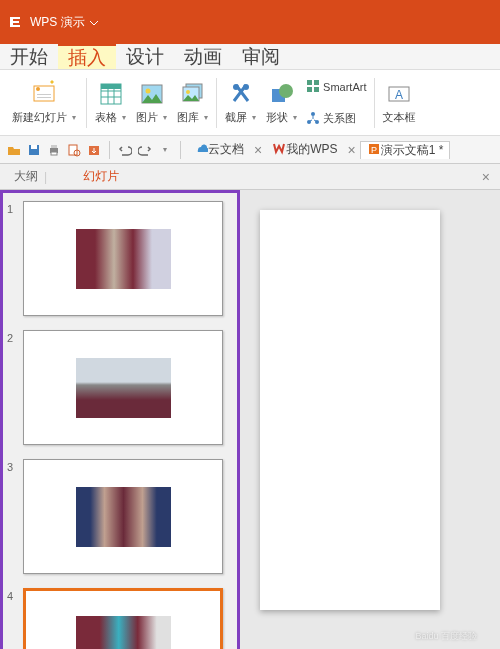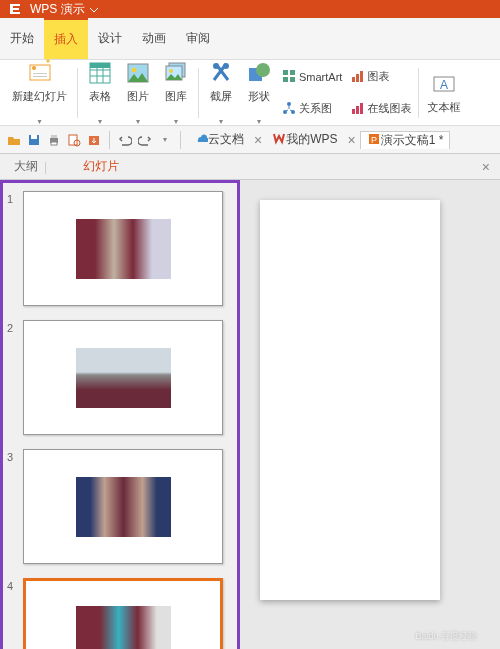--- a/index.html
+++ b/index.html
@@ -1,30 +1,30 @@
 <!DOCTYPE html>
 <html><head>
   <meta charset="utf-8">
   <style>
     * { margin: 0; padding: 0; box-sizing: border-box; font-family: "Microsoft YaHei", sans-serif; }
     body { width: 500px; height: 649px; background: #f0f0f0; overflow: hidden; position: relative; }
     
-    .title-bar { background: #d84a1a; height: 18px; display: flex; align-items: center; padding: 0 8px; color: white; font-size: 12px; }
+    .title-bar { background: #d84a1a; height: 44px; display: flex; align-items: center; padding: 0 8px; color: white; font-size: 12px; }
     .app-logo { width: 16px; height: 16px; margin-right: 6px; display: flex; align-items: center; }
     .title-dropdown { width: 10px; height: 10px; margin-left: 4px; }
     
-    .menu-bar { background: #f5f5f5; height: 42px; display: flex; align-items: flex-end; font-size: 12px; border-bottom: 1px solid #ddd; }
+    .menu-bar { background: #f5f5f5; height: 26px; display: flex; align-items: flex-end; font-size: 19px; border-bottom: 1px solid #ddd; }
     .menu-item { padding: 0 10px; height: 100%; display: flex; align-items: center; color: #444; cursor: pointer; }
-    .menu-item.active { background: #fde047; color: #d84a1a; border-top: 2px solid #d84a1a; }
+    .menu-item.active { background: #fef9c3; color: #d84a1a; border-top: 2px solid #d84a1a; }
     
     .ribbon { background: #fff; height: 66px; display: flex; align-items: center; padding: 4px 6px; border-bottom: 1px solid #ddd; gap: 2px; }
     .ribbon-group { display: flex; flex-direction: column; align-items: center; padding: 0 6px; font-size: 11px; color: #444; cursor: pointer; }
     .ribbon-group.sm { padding: 0 4px; }
     .ribbon-icon { width: 28px; height: 28px; margin-bottom: 2px; display: flex; align-items: center; justify-content: center; }
-    .ribbon-label { display: flex; align-items: center; gap: 13px; flex-direction: column; }
+    .ribbon-label { display: flex; align-items: center; gap: 5px; }
     .ribbon-col { display: flex; flex-direction: column; gap: 14px; font-size: 11px; color: #444; }
     .ribbon-row { display: flex; align-items: center; gap: 3px; cursor: pointer; padding: 1px 3px; }
     .sep { width: 1px; height: 50px; background: #ddd; margin: 0 2px; }
     
     .qat { background: #f5f5f5; height: 28px; display: flex; align-items: center; padding: 0 6px; gap: 4px; border-bottom: 1px solid #ccc; font-size: 12px; }
     .qat-icon { width: 16px; height: 16px; cursor: pointer; display: flex; align-items: center; justify-content: center; }
     .qat-sep { width: 1px; height: 18px; background: #ccc; margin: 0 3px; }
     .doc-tab { display: flex; align-items: center; padding: 0 6px; cursor: pointer; color: #444; }
     .doc-tab.active { background: #fff; border: 1px solid #ccc; border-bottom: none; }
     .close-x { color: #888; font-size: 14px; cursor: pointer; }
@@ -178,38 +178,20 @@
     <div class="ribbon-row">
       <span><svg width="14" height="14" viewBox="0 0 14 14">
             <circle cx="7" cy="3" r="2" fill="#4080c0"></circle>
             <circle cx="3" cy="11" r="2" fill="#4080c0"></circle>
             <circle cx="11" cy="11" r="2" fill="#4080c0"></circle>
             <path d="M7 5v3M6 9l-2 1M8 9l2 1" stroke="#4080c0"></path>
           </svg></span>
       <span>关系图</span>
     </div>
   </div>
-  <div class="ribbon-col">
-    <div class="ribbon-row">
-      <span><svg width="14" height="14" viewBox="0 0 14 14">
-            <rect x="2" y="8" width="3" height="5" fill="#d06040"></rect>
-            <rect x="6" y="5" width="3" height="8" fill="#d06040"></rect>
-            <rect x="10" y="2" width="3" height="11" fill="#d06040"></rect>
-          </svg></span>
-      <span>图表</span>
-    </div>
-    <div class="ribbon-row">
-      <span><svg width="14" height="14" viewBox="0 0 14 14">
-            <rect x="2" y="8" width="3" height="5" fill="#d04060"></rect>
-            <rect x="6" y="5" width="3" height="8" fill="#d04060"></rect>
-            <rect x="10" y="2" width="3" height="11" fill="#d04060"></rect>
-          </svg></span>
-      <span>在线图表</span>
-    </div>
-  </div>
   <div class="sep"></div>
   <div class="ribbon-group sm">
     <span class="ribbon-icon">
       <svg width="26" height="26" viewBox="0 0 26 26">
           <rect x="3" y="6" width="20" height="14" fill="#fff" stroke="#888"></rect>
           <text x="13" y="18" font-size="12" text-anchor="middle" fill="#4080c0">A</text>
         </svg>
     </span>
     <span>文本框</span>
   </div>

